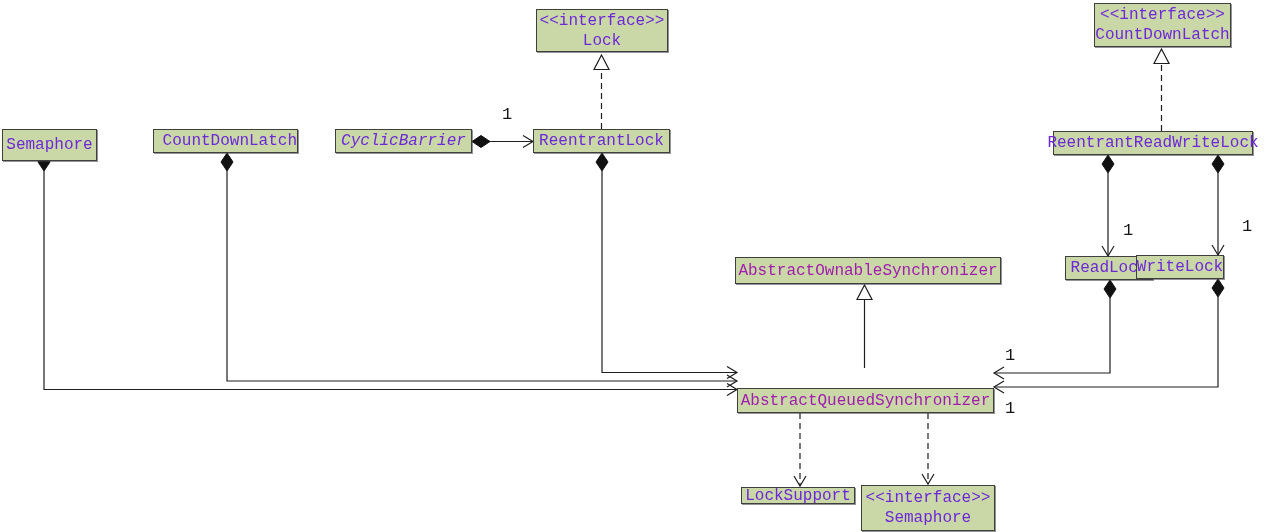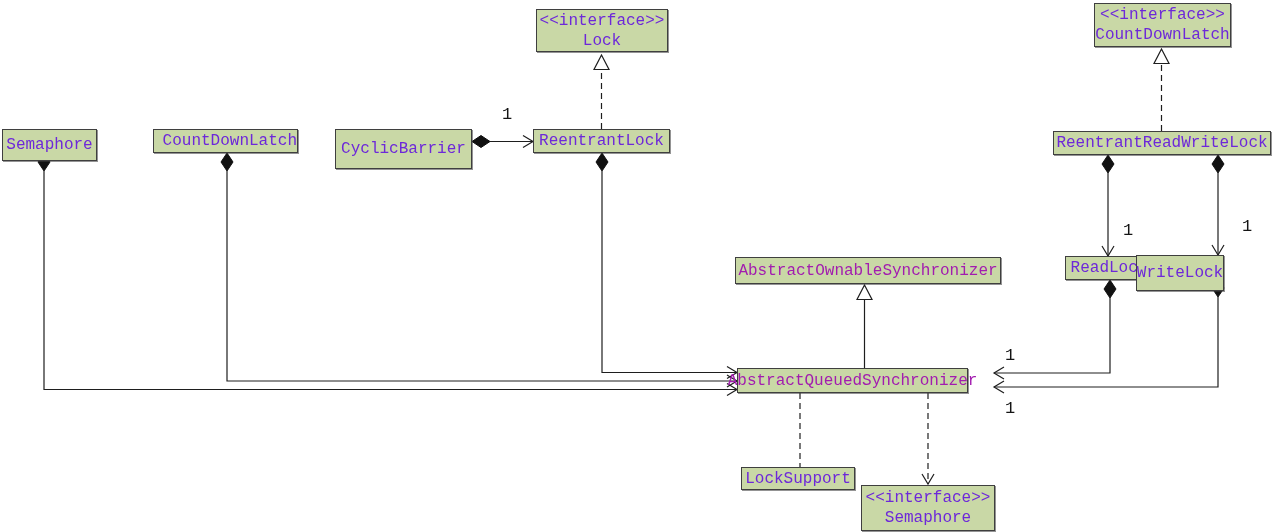--- a/index.html
+++ b/index.html
@@ -142,49 +142,49 @@
   </div>
 
   <div class="node" style="left:2px; top:129px; width:95px; height:32px;">
     <span class="cls">Semaphore</span>
   </div>
 
   <div class="node" style="left:153px; top:129px; width:145px; height:24px;justify-content:flex-end;">
     <span class="cls">CountDownLatch</span>
   </div>
 
-  <div class="node" style="left:335px; top:129px; width:137px; height:40px;">
+  <div class="node" style="left:335px; top:129px; width:137px; height:24px;font-style:italic;">
     <span class="cls">CyclicBarrier</span>
   </div>
 
   <div class="node" style="left:533px; top:129px; width:137px; height:24px;justify-content:center;">
     <span class="cls">ReentrantLock</span>
   </div>
 
-  <div class="node" style="left:1053px; top:131px; width:218px; height:24px;">
+  <div class="node" style="left:1053px; top:131px; width:200px; height:24px;">
     <span class="cls">ReentrantReadWriteLock</span>
   </div>
 
   <div class="node" style="left:1065px; top:256px; width:88px; height:24px;">
     <span class="cls">ReadLock</span>
   </div>
 
-  <div class="node" style="left:1136px; top:255px; width:88px; height:36px;align-items:center;">
+  <div class="node" style="left:1136px; top:255px; width:88px; height:24px;align-items:center;">
     <span class="cls">WriteLock</span>
   </div>
 
   <div class="node abstract" style="left:735px; top:257px; width:266px; height:27px;">
     <span class="cls">AbstractOwnableSynchronizer</span>
   </div>
 
-  <div class="node abstract" style="left:737px; top:368px; width:231px; height:25px;align-items:center;">
+  <div class="node abstract" style="left:737px; top:388px; width:257px; height:25px;align-items:center;">
     <span class="cls">AbstractQueuedSynchronizer</span>
   </div>
 
-  <div class="node" style="left:741px; top:467px; width:114px; height:23px;">
+  <div class="node" style="left:741px; top:487px; width:114px; height:17px;">
     <span class="cls">LockSupport</span>
   </div>
 
   <div class="node iface" style="left:861px; top:485px; width:134px; height:46px;">
     <span class="stereo">&lt;&lt;interface&gt;&gt;</span>
     <span class="cls">Semaphore</span>
   </div>
 
   <div class="mult" style="left:498px; top:105px;">1</div>
 

